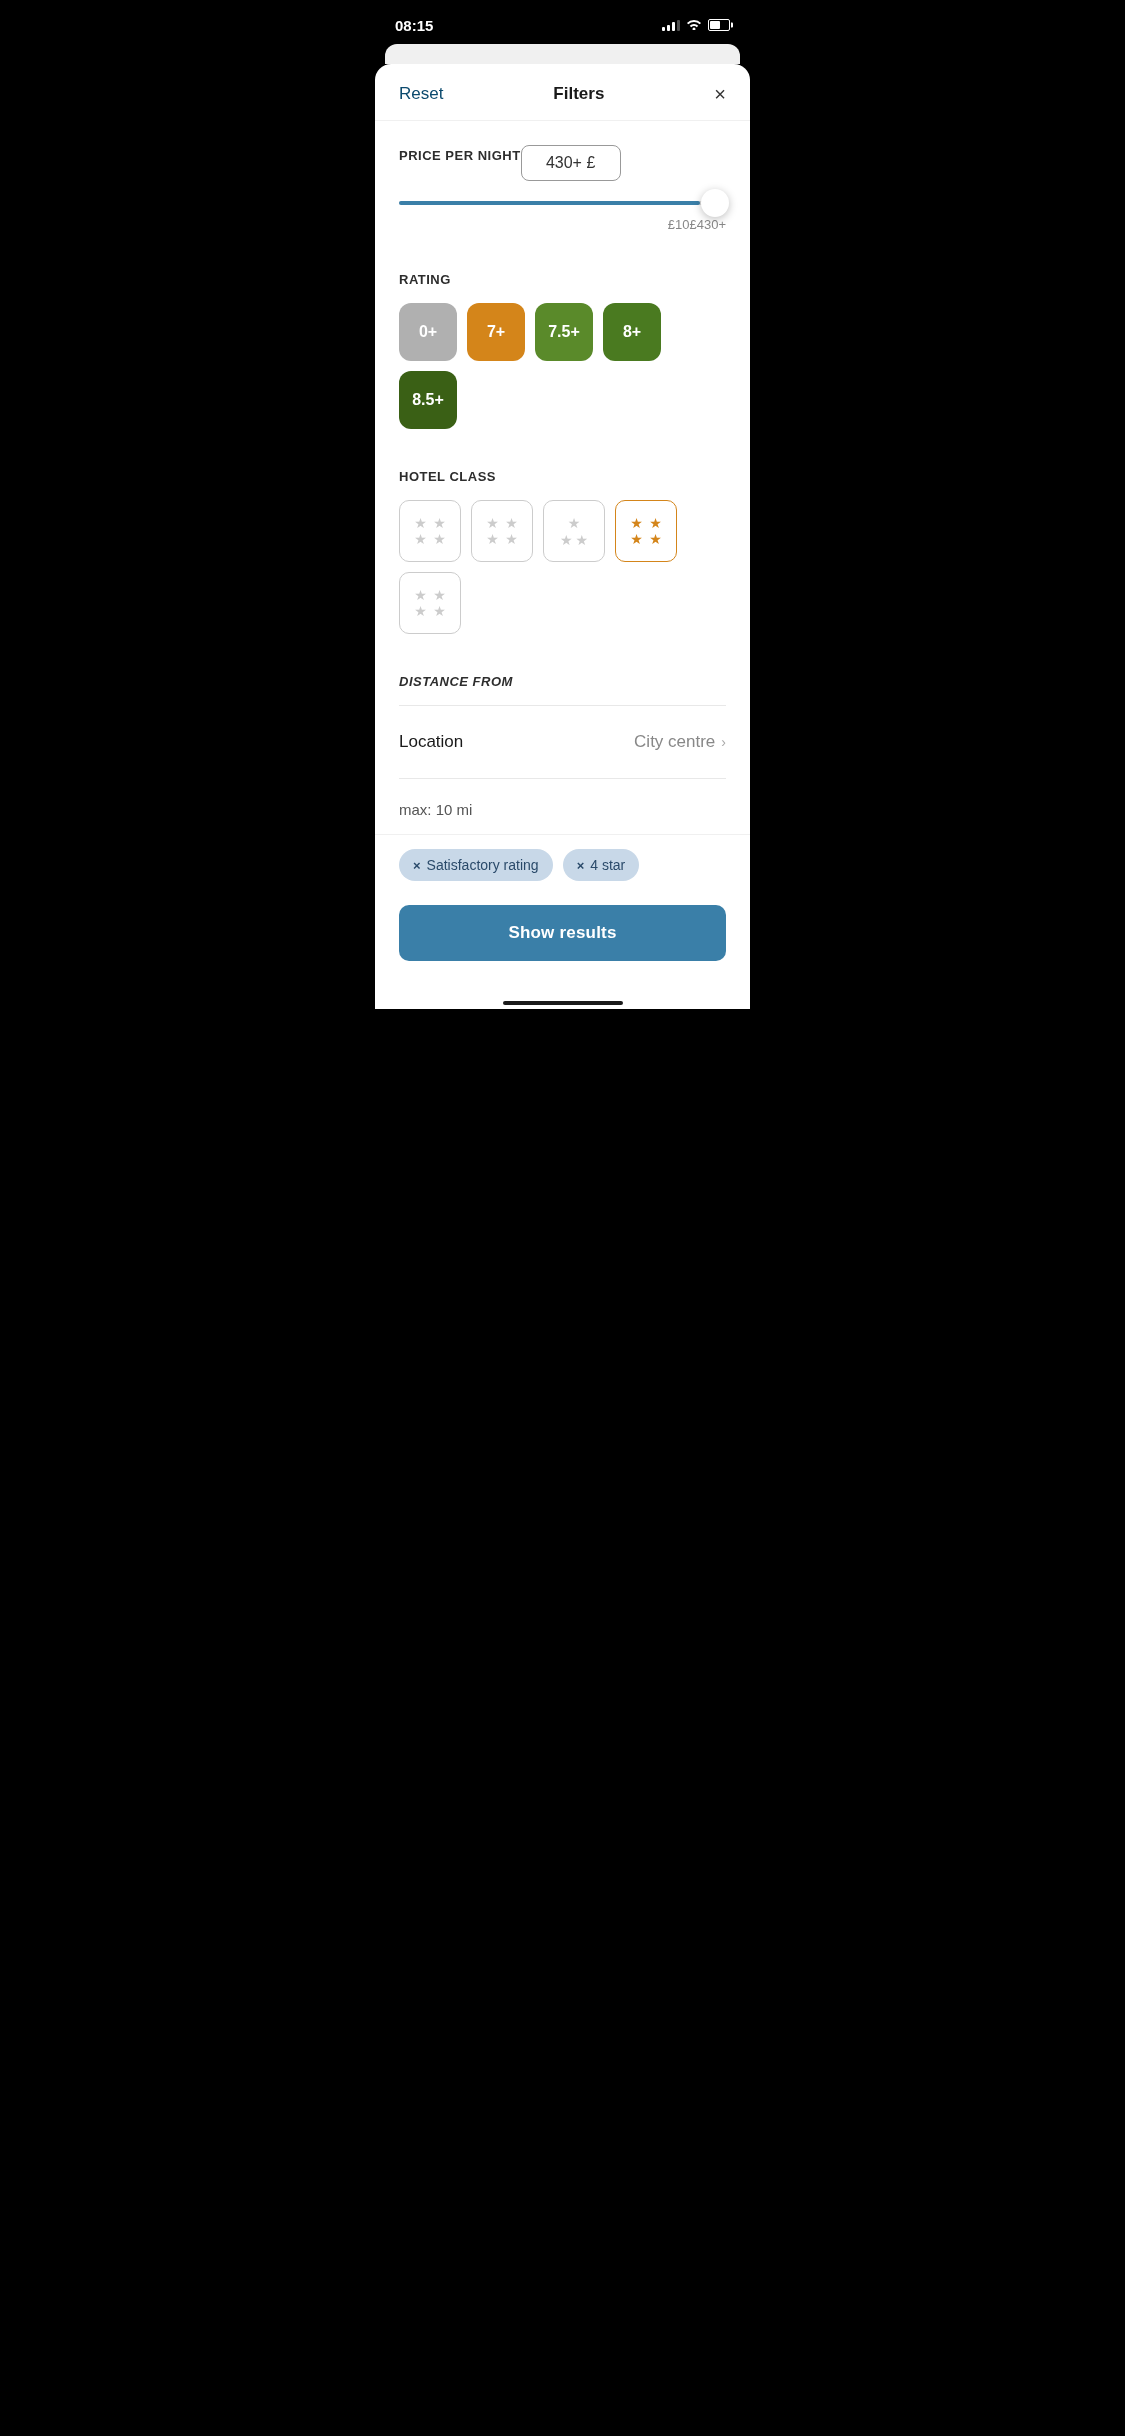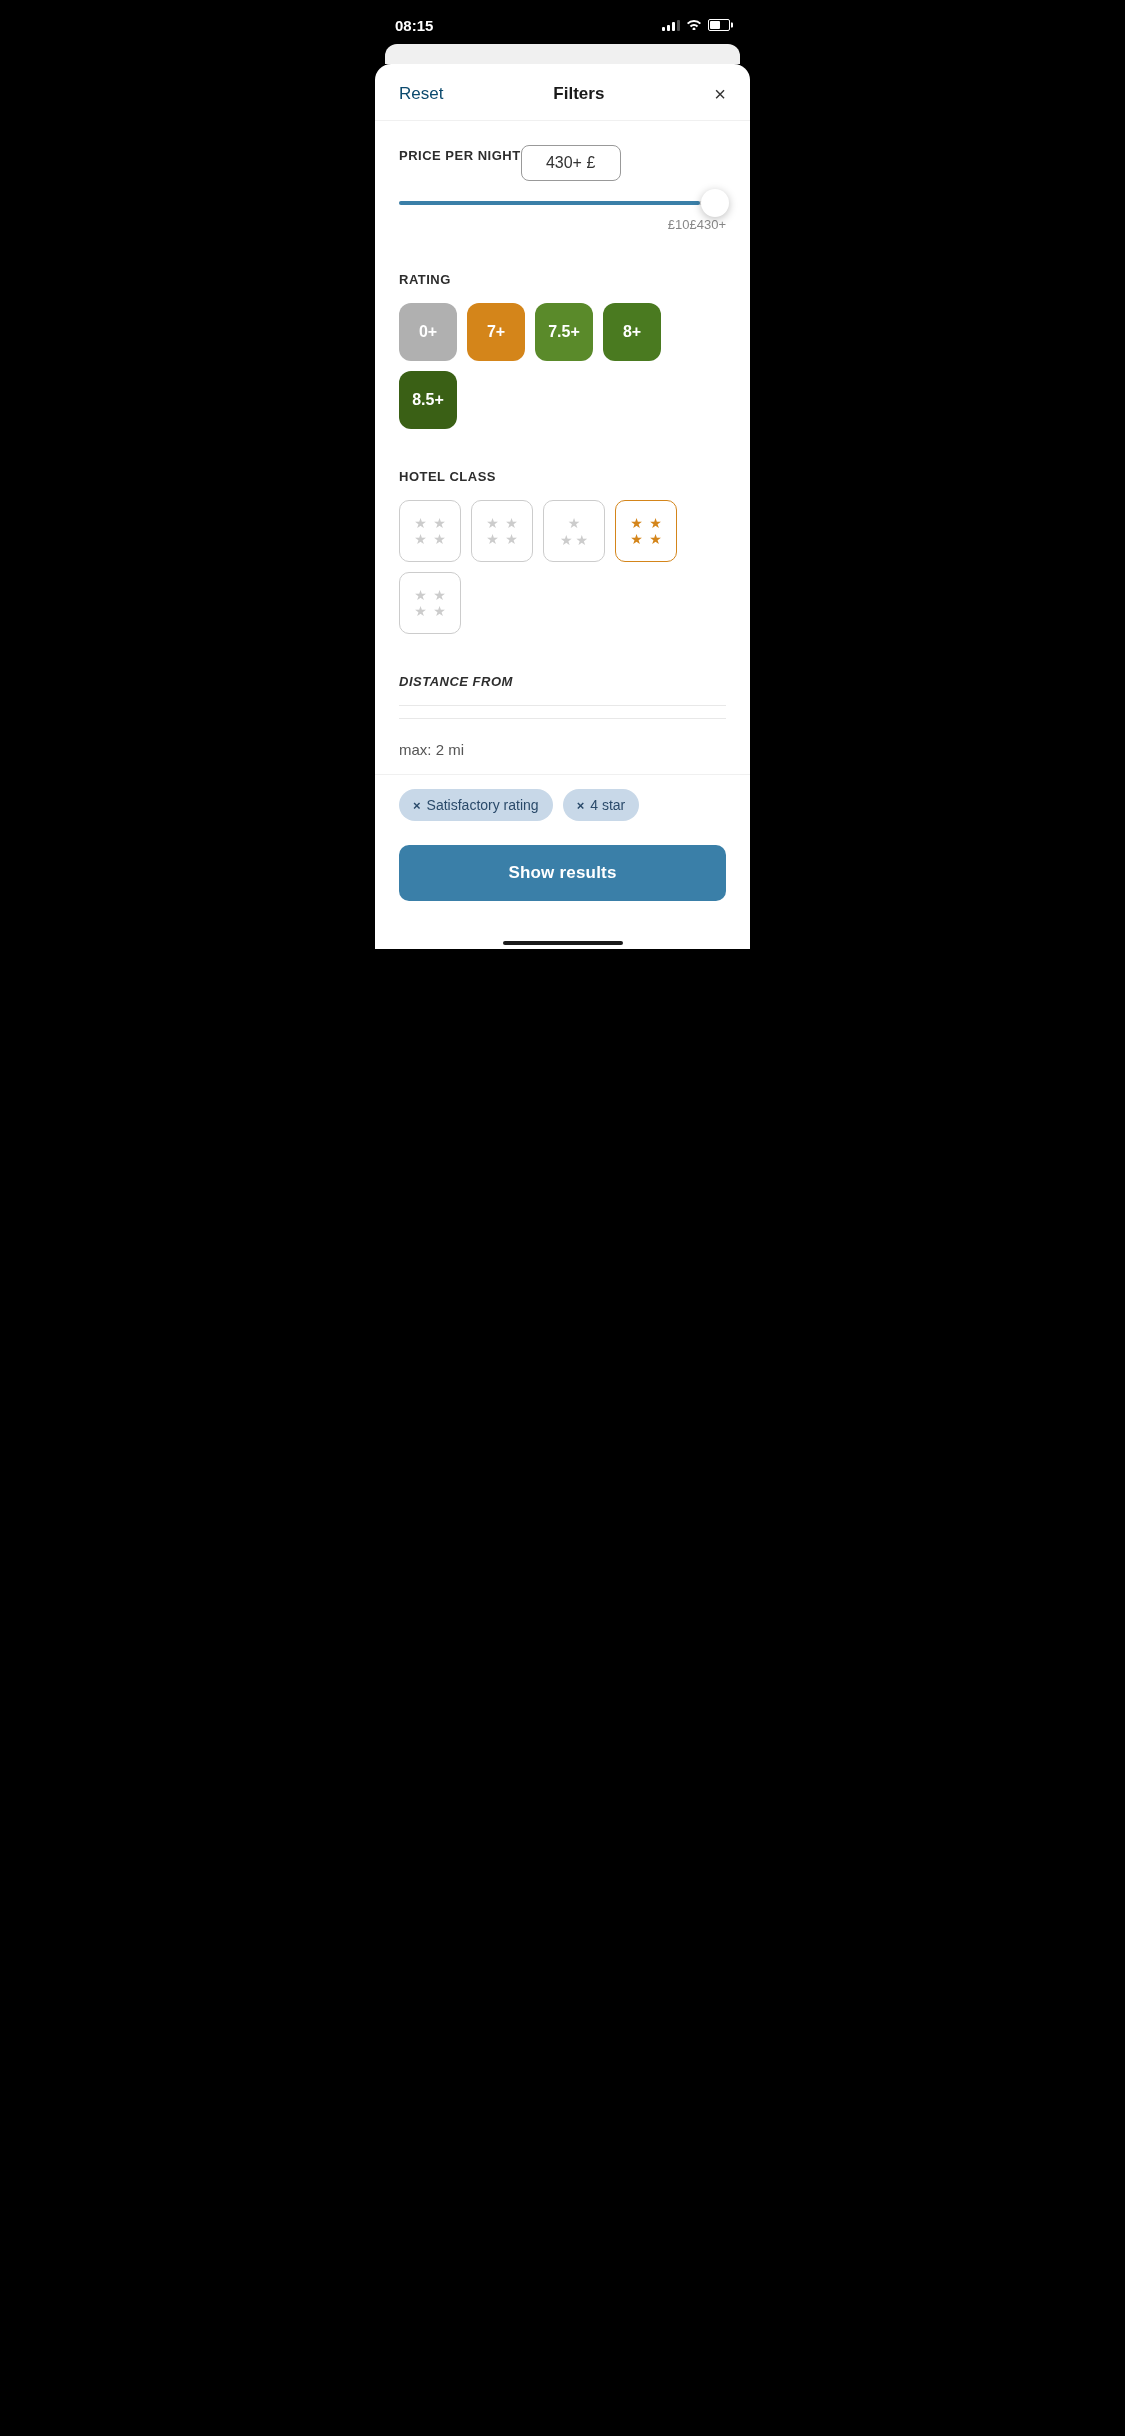--- a/index.html
+++ b/index.html
@@ -530,22 +530,29 @@
               <span class="star-icon">★</span>
             </div>
           </button>
 
         </div>
       </div>
 
       <div class="distance-section">
         <div class="section-label">DISTANCE FROM</div>
         <div class="divider"></div>
+        <div class="location-row">
+          <span class="location-label">Location</span>
+          <div class="location-value">
+            <span>City centre</span>
+            <span class="chevron-right">›</span>
+          </div>
+        </div>
         <div class="divider"></div>
-        <div class="max-distance">max: 2 mi</div>
+        <div class="max-distance">max: 10 mi</div>
       </div>
 
     </div>
 
     <div class="active-filters">
       <button class="filter-chip">
         <span class="chip-x">×</span>
         <span>Satisfactory rating</span>
       </button>
       <button class="filter-chip">

